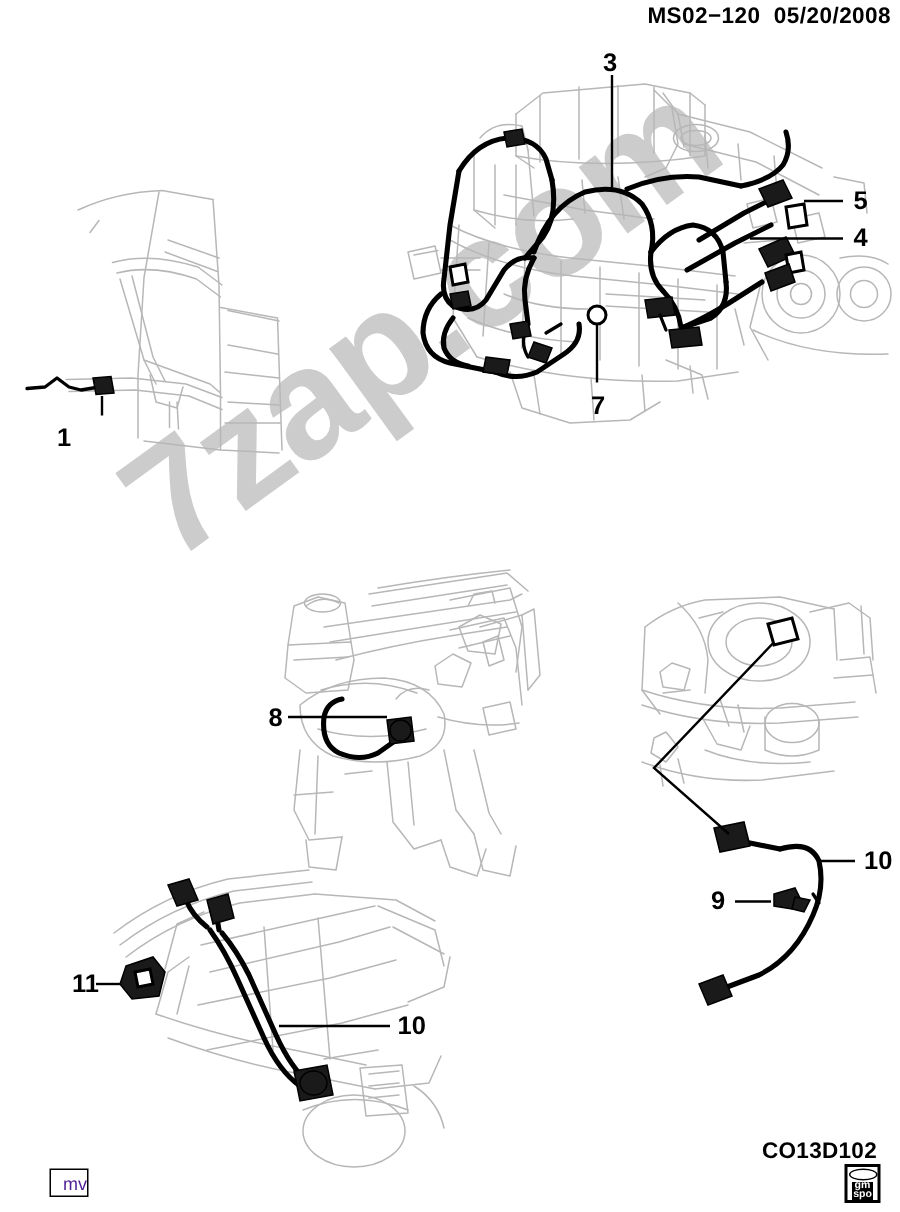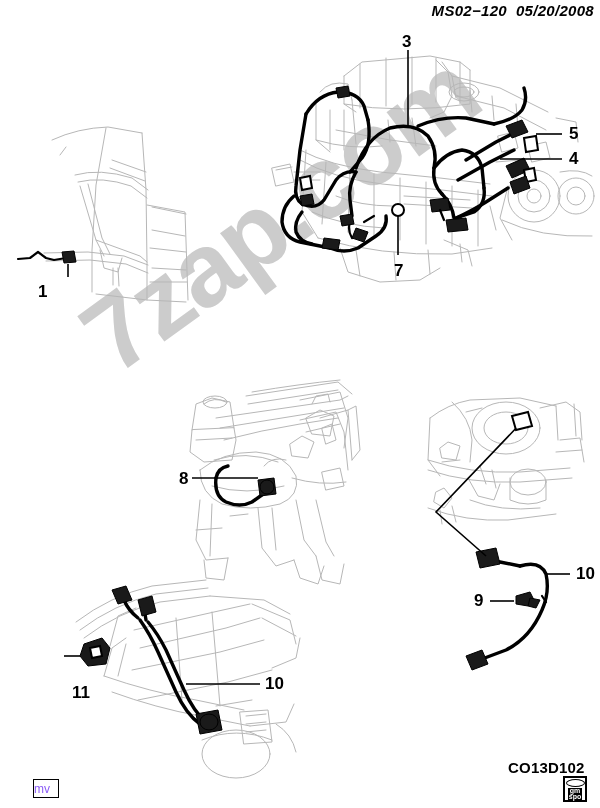--- a/index.html
+++ b/index.html
@@ -23,21 +23,20 @@
     top: 2px;
     left: 0;
     width: 594px;
     text-align: right;
     font-family: "Liberation Sans", sans-serif;
     font-size: 15px;
     font-weight: 700;
     letter-spacing: 0.3px;
     color: #000;
     white-space: pre;
-    font-style: italic;
   }
   #drawing-number {
     position: absolute;
     left: 508px;
     top: 740px;
     font-size: 15px;
     font-weight: 700;
     color: #000;
     letter-spacing: 0.2px;
     white-space: pre;
@@ -70,23 +69,23 @@
   #mv-box {
     position: absolute;
     left: 33px;
     top: 779px;
     width: 26px;
     height: 19px;
     border: 1.5px solid #000;
     box-sizing: border-box;
     display: flex;
     align-items: center;
-    justify-content: flex-start;
+    justify-content: flex-end;
     font-size: 12px;
-    color: #8b5cf6;
+    color: #4c1d95;
     background: #fff;
   }
   #gm-stamp {
     position: absolute;
     left: 563px;
     top: 776px;
     width: 24px;
     height: 26px;
     border: 2px solid #000;
     box-sizing: border-box;
@@ -481,21 +480,21 @@
 
   <div class="callout" style="left:38px; top:283px;">1</div>
   <div class="callout" style="left:402px; top:33px;">3</div>
   <div class="callout" style="left:569px; top:150px;">4</div>
   <div class="callout" style="left:569px; top:125px;">5</div>
   <div class="callout" style="left:394px; top:262px;">7</div>
   <div class="callout" style="left:179px; top:470px;">8</div>
   <div class="callout" style="left:474px; top:592px;">9</div>
   <div class="callout" style="left:576px; top:565px;">10</div>
   <div class="callout" style="left:265px; top:675px;">10</div>
-  <div class="callout" style="left:48px; top:684px;margin-left:24px;">11</div>
+  <div class="callout" style="left:48px; top:647px;">11</div>
 
   <div id="drawing-number">CO13D102</div>
 
   <div id="mv-box">
     <span>mv</span>
   </div>
 
   <div id="gm-stamp">
     <div class="oval"></div>
     <div class="tag">gm<br>spo</div>

